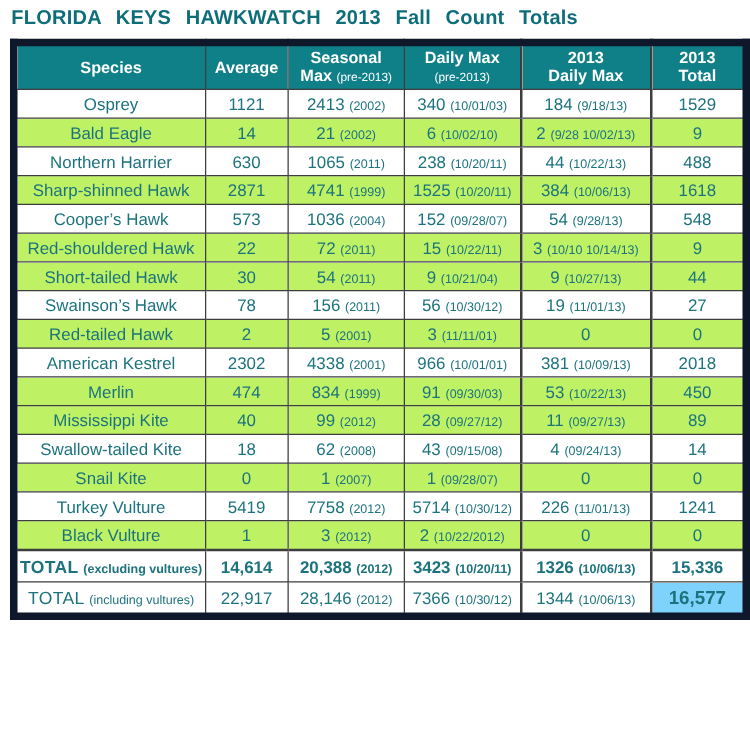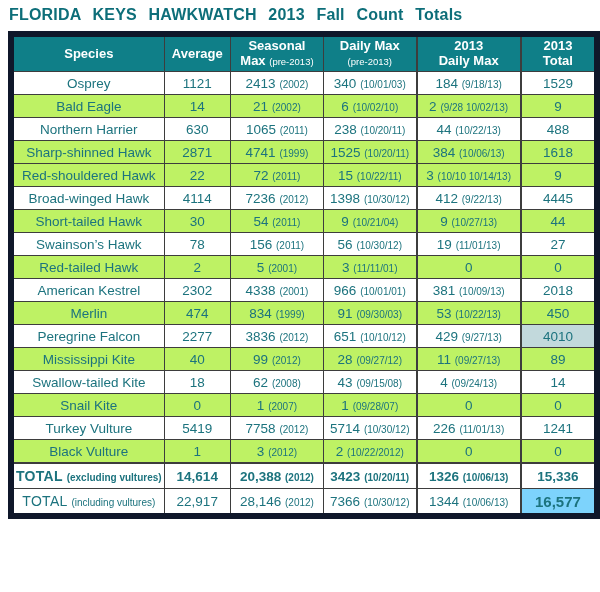--- a/index.html
+++ b/index.html
@@ -88,36 +88,36 @@
           <td class="thick-left"><span class="val">488</span></td>
         </tr>
         <tr class="alt">
           <td><span class="val sp-name">Sharp-shinned Hawk</span></td>
           <td><span class="val">2871</span></td>
           <td><span class="val">4741</span> <span class="note">(1999)</span></td>
           <td><span class="val">1525</span> <span class="note">(10/20/11)</span></td>
           <td class="thick-left"><span class="val">384</span> <span class="note">(10/06/13)</span></td>
           <td class="thick-left"><span class="val">1618</span></td>
         </tr>
+        <tr>
+          <td><span class="val sp-name">Cooper’s Hawk</span></td>
+          <td><span class="val">573</span></td>
+          <td><span class="val">1036</span> <span class="note">(2004)</span></td>
+          <td><span class="val">152</span> <span class="note">(09/28/07)</span></td>
+          <td class="thick-left"><span class="val">54</span> <span class="note">(9/28/13)</span></td>
+          <td class="thick-left"><span class="val">548</span></td>
+        </tr>
         <tr class="alt">
           <td><span class="val sp-name">Red-shouldered Hawk</span></td>
           <td><span class="val">22</span></td>
           <td><span class="val">72</span> <span class="note">(2011)</span></td>
           <td><span class="val">15</span> <span class="note">(10/22/11)</span></td>
           <td class="thick-left"><span class="val">3</span> <span class="note">(10/10 10/14/13)</span></td>
           <td class="thick-left"><span class="val">9</span></td>
         </tr>
-        <tr>
-          <td><span class="val sp-name">Broad-winged Hawk</span></td>
-          <td><span class="val">4114</span></td>
-          <td><span class="val">7236</span> <span class="note">(2012)</span></td>
-          <td><span class="val">1398</span> <span class="note">(10/30/12)</span></td>
-          <td class="thick-left"><span class="val">412</span> <span class="note">(9/22/13)</span></td>
-          <td class="thick-left"><span class="val">4445</span></td>
-        </tr>
         <tr class="alt">
           <td><span class="val sp-name">Short-tailed Hawk</span></td>
           <td><span class="val">30</span></td>
           <td><span class="val">54</span> <span class="note">(2011)</span></td>
           <td><span class="val">9</span> <span class="note">(10/21/04)</span></td>
           <td class="thick-left"><span class="val">9</span> <span class="note">(10/27/13)</span></td>
           <td class="thick-left"><span class="val">44</span></td>
         </tr>
         <tr>
           <td><span class="val sp-name">Swainson’s Hawk</span></td>
@@ -143,28 +143,20 @@
           <td class="thick-left"><span class="val">381</span> <span class="note">(10/09/13)</span></td>
           <td class="thick-left"><span class="val">2018</span></td>
         </tr>
         <tr class="alt">
           <td><span class="val sp-name">Merlin</span></td>
           <td><span class="val">474</span></td>
           <td><span class="val">834</span> <span class="note">(1999)</span></td>
           <td><span class="val">91</span> <span class="note">(09/30/03)</span></td>
           <td class="thick-left"><span class="val">53</span> <span class="note">(10/22/13)</span></td>
           <td class="thick-left"><span class="val">450</span></td>
-        </tr>
-        <tr>
-          <td><span class="val sp-name">Peregrine Falcon</span></td>
-          <td><span class="val">2277</span></td>
-          <td><span class="val">3836</span> <span class="note">(2012)</span></td>
-          <td><span class="val">651</span> <span class="note">(10/10/12)</span></td>
-          <td class="thick-left"><span class="val">429</span> <span class="note">(9/27/13)</span></td>
-          <td class="thick-left record"><span class="val">4010</span></td>
         </tr>
         <tr class="alt">
           <td><span class="val sp-name">Mississippi Kite</span></td>
           <td><span class="val">40</span></td>
           <td><span class="val">99</span> <span class="note">(2012)</span></td>
           <td><span class="val">28</span> <span class="note">(09/27/12)</span></td>
           <td class="thick-left"><span class="val">11</span> <span class="note">(09/27/13)</span></td>
           <td class="thick-left"><span class="val">89</span></td>
         </tr>
         <tr>

